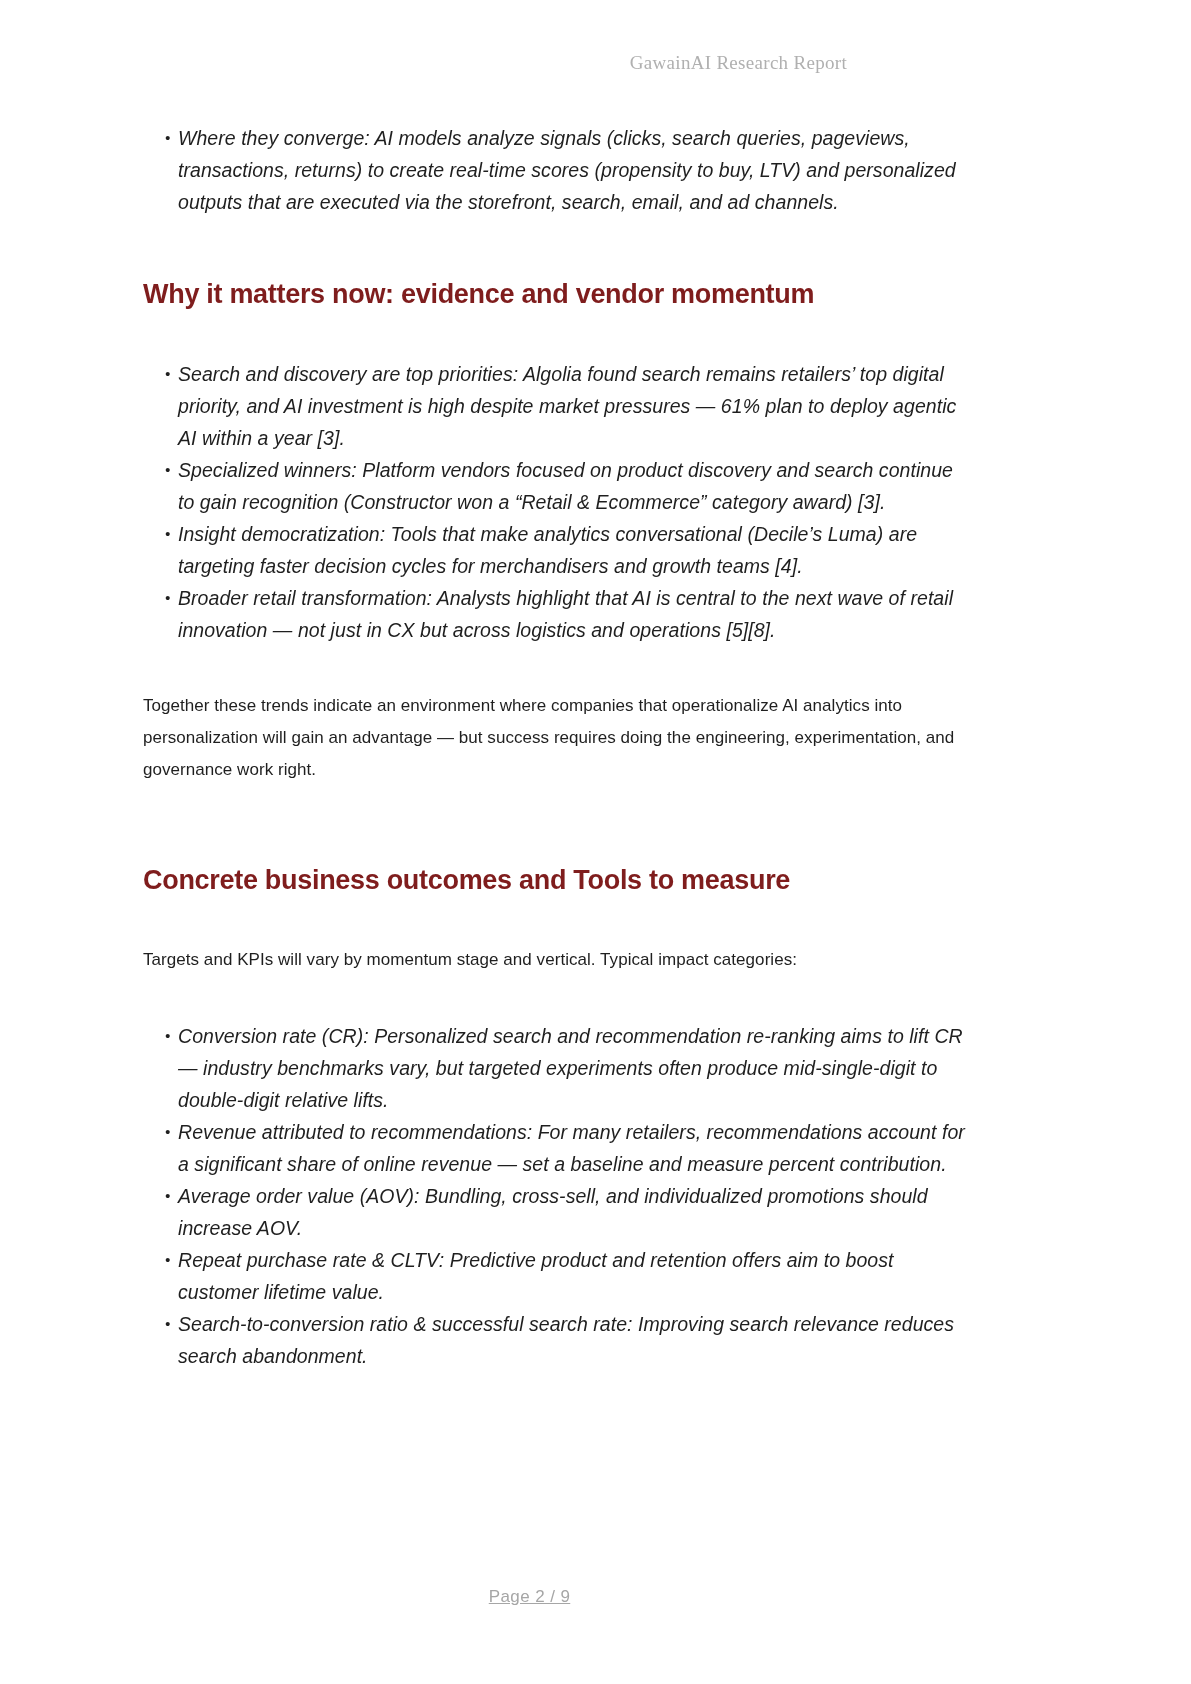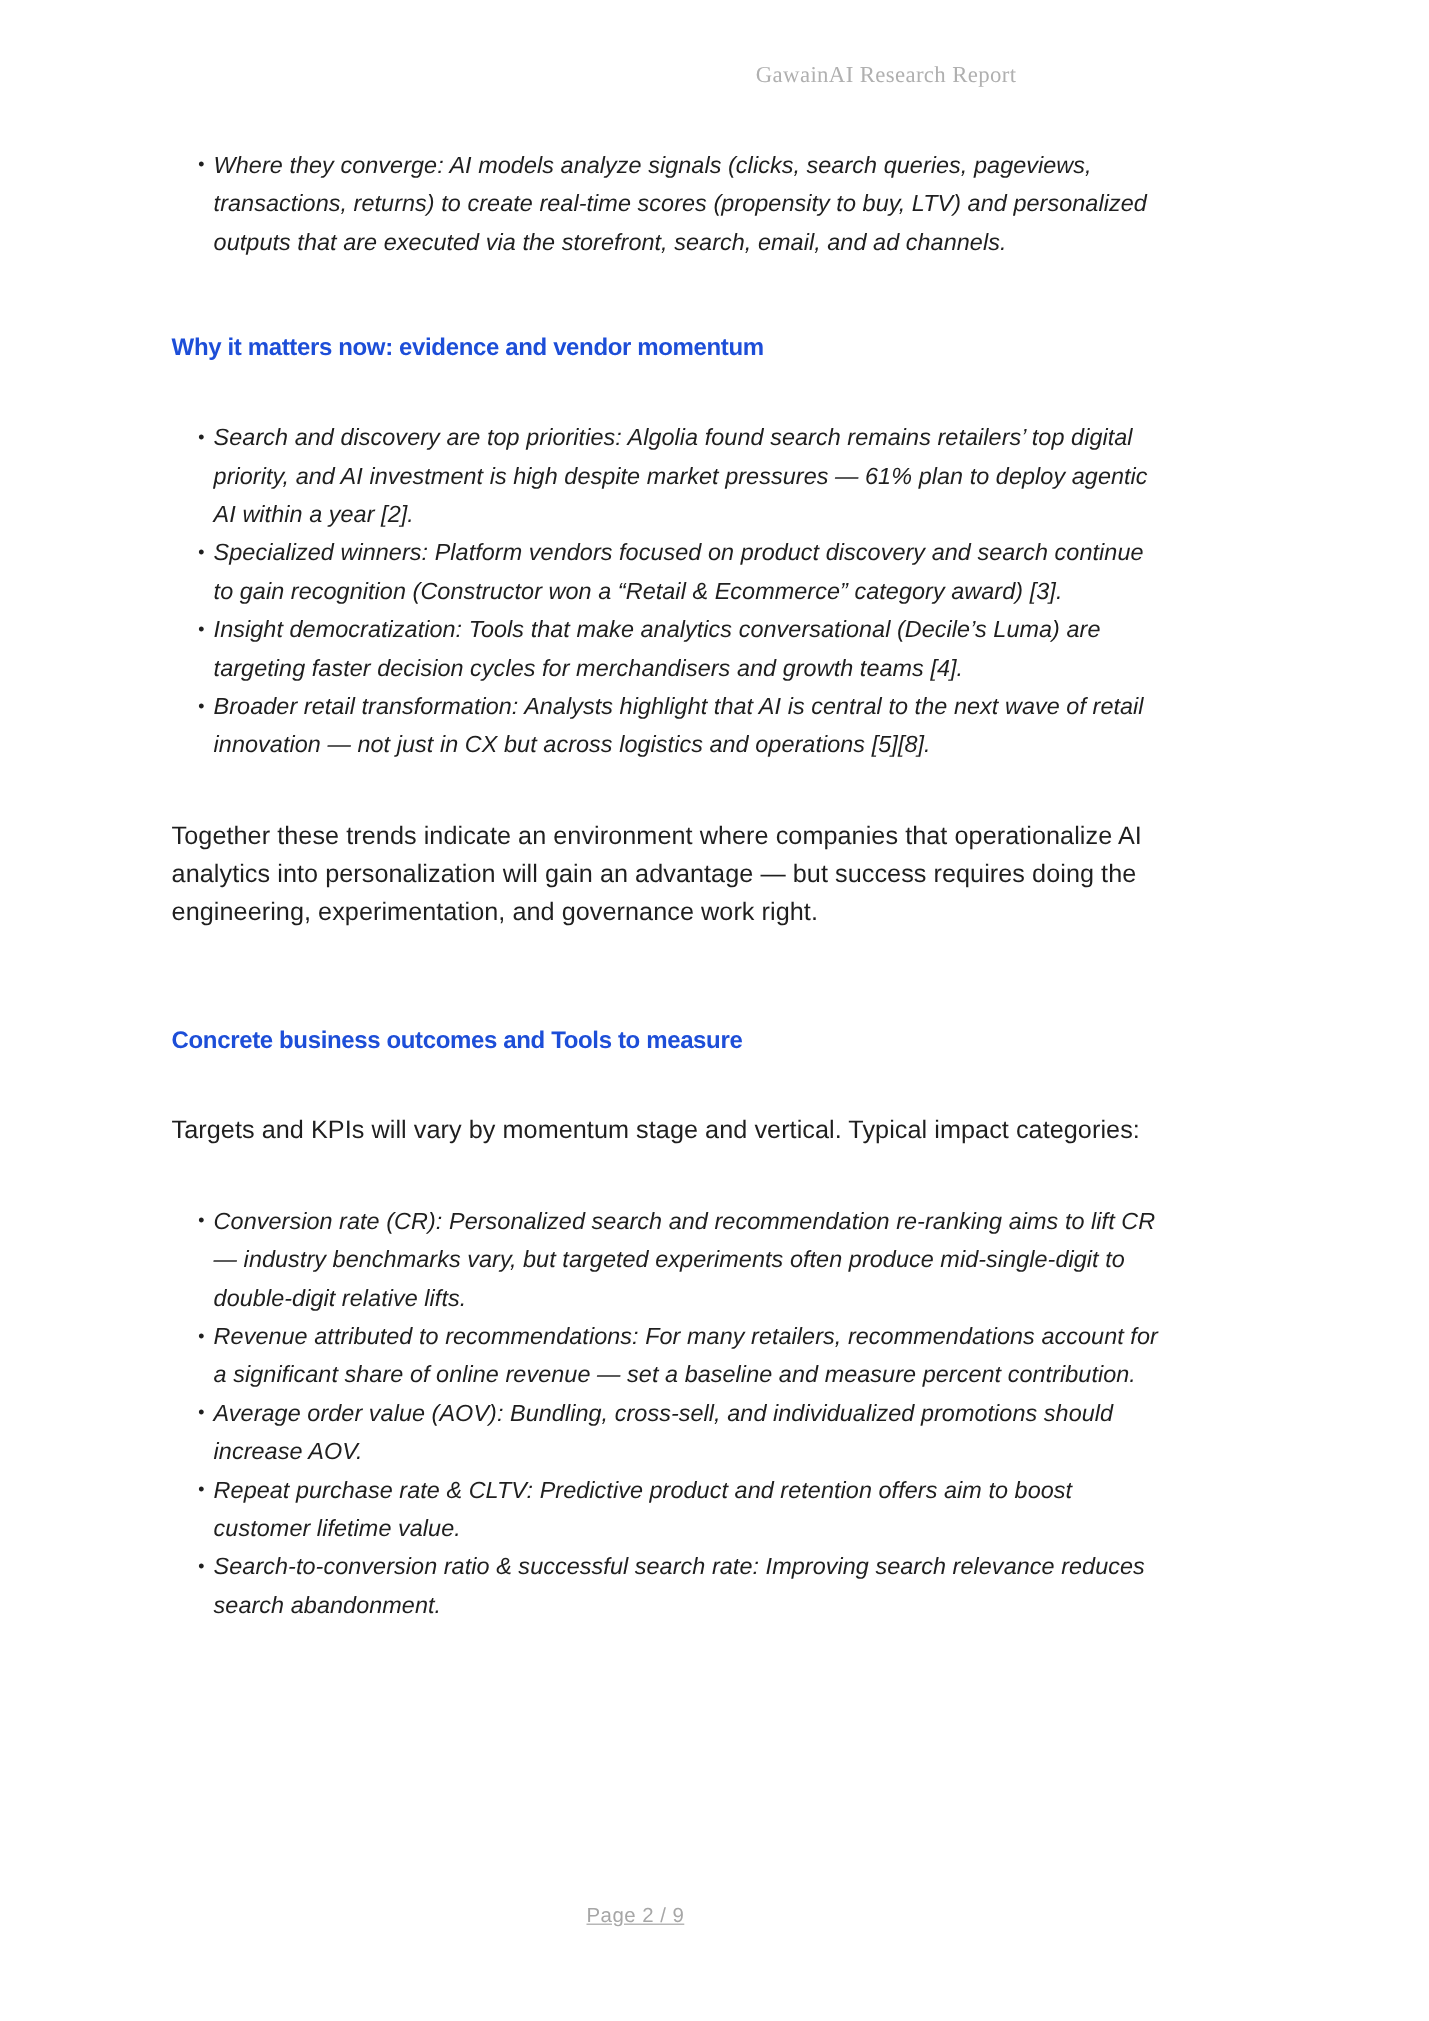--- a/index.html
+++ b/index.html
@@ -38,34 +38,34 @@
   
   .content {
     position: absolute;
     top: 122px;
     left: 143px;
     width: 830px;
   }
 
   h2.section-title {
     font-family: "Liberation Sans", "DejaVu Sans", sans-serif;
-    font-size: 20px;
+    font-size: 27px;
     font-weight: bold;
     letter-spacing: -0.3px;
-    color: #1d4ed8;
+    color: #7f1d1d;
     margin: 0;
     padding: 0;
     line-height: 1.25;
   }
 
   .gap-before-h2 { height: 60px; }
   .gap-after-h2  { height: 46px; }
 
   p.body-text {
-    font-size: 21px;
+    font-size: 17px;
     line-height: 32px;
     color: #1f1f1f;
     margin: 0;
     padding: 0;
     letter-spacing: 0.05px;
   }
 
   ul.bullets {
     list-style: none;
     margin: 0;
@@ -119,21 +119,21 @@
       <li>Where they converge: AI models analyze signals (clicks, search queries, pageviews, transactions, returns) to create real-time scores (propensity to buy, LTV) and personalized outputs that are executed via the storefront, search, email, and ad channels.</li>
     </ul>
 
     <div class="gap-before-h2"></div>
 
     <h2 class="section-title">Why it matters now: evidence and vendor momentum</h2>
 
     <div class="gap-after-h2"></div>
 
     <ul class="bullets">
-      <li>Search and discovery are top priorities: Algolia found search remains retailers’ top digital priority, and AI investment is high despite market pressures — 61% plan to deploy agentic AI within a year [2].</li>
+      <li>Search and discovery are top priorities: Algolia found search remains retailers’ top digital priority, and AI investment is high despite market pressures — 61% plan to deploy agentic AI within a year [3].</li>
       <li>Specialized winners: Platform vendors focused on product discovery and search continue to gain recognition (Constructor won a “Retail &amp; Ecommerce” category award) [3].</li>
       <li>Insight democratization: Tools that make analytics conversational (Decile’s Luma) are targeting faster decision cycles for merchandisers and growth teams [4].</li>
       <li>Broader retail transformation: Analysts highlight that AI is central to the next wave of retail innovation — not just in CX but across logistics and operations [5][8].</li>
     </ul>
 
     <div class="spacer-md"></div>
 
     <p class="body-text">Together these trends indicate an environment where companies that operationalize AI analytics into personalization will gain an advantage — but success requires doing the engineering, experimentation, and governance work right.</p>
 
     <div class="spacer-xl"></div>

